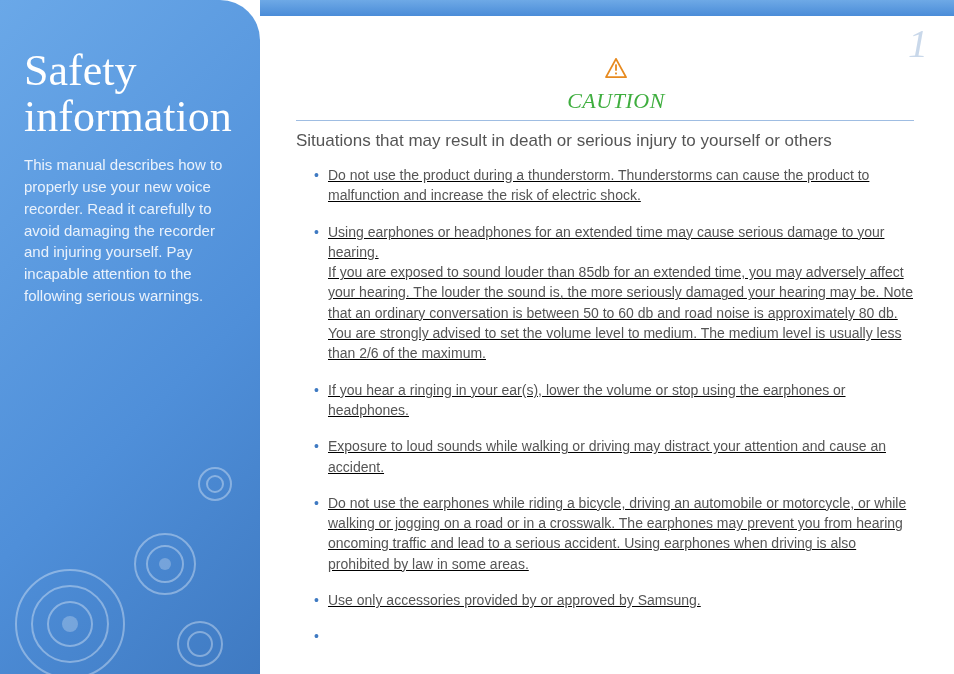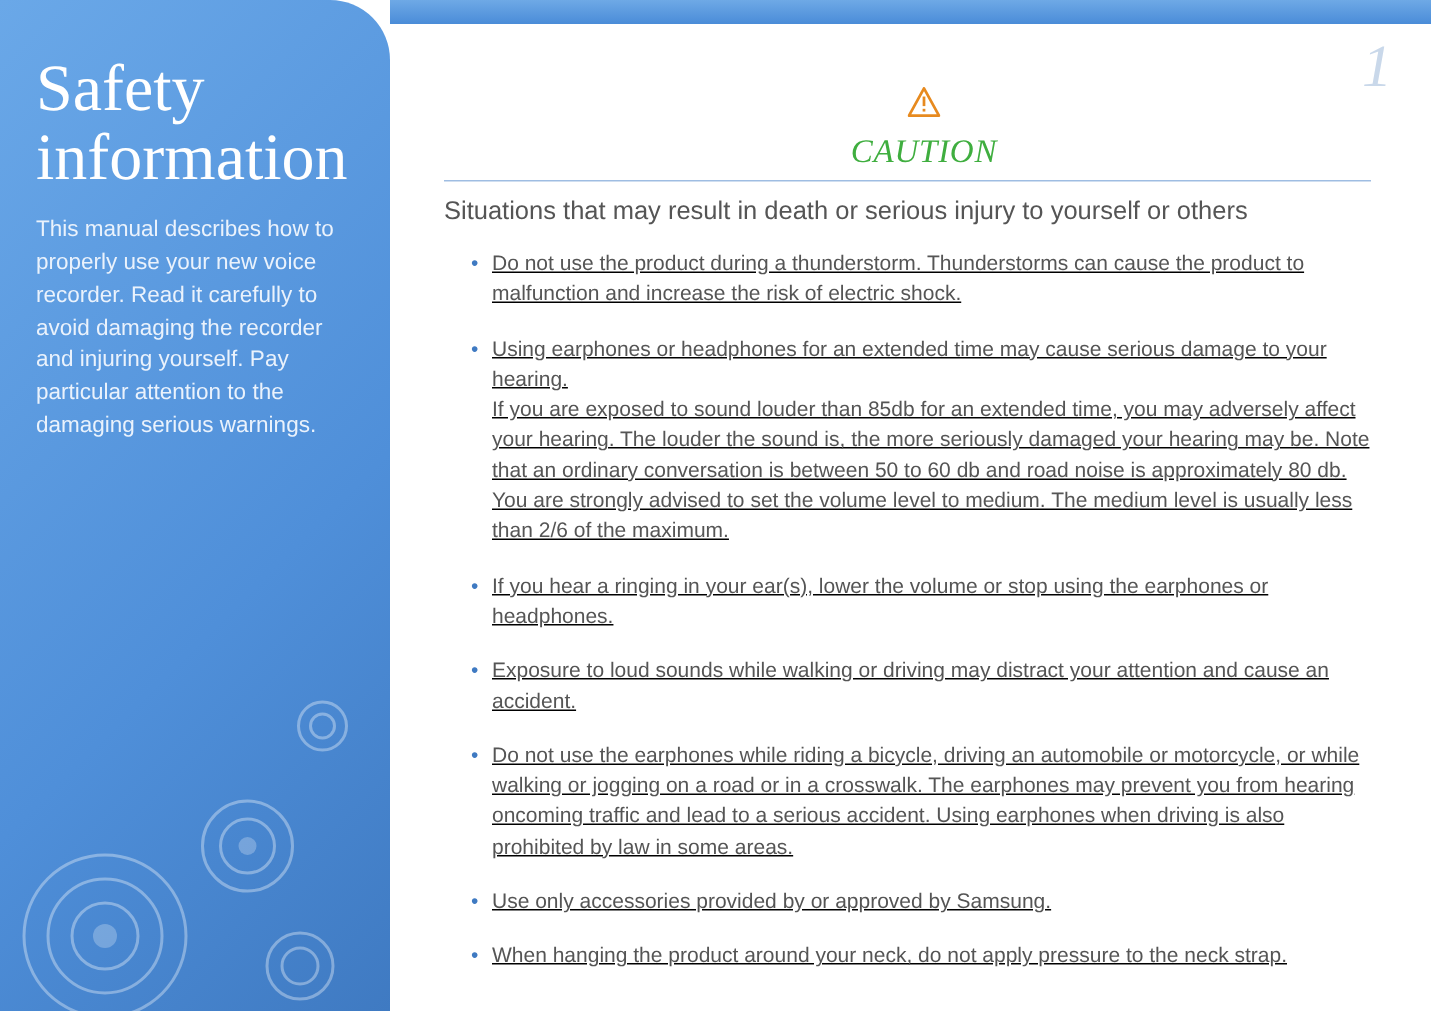--- a/index.html
+++ b/index.html
@@ -1,21 +1,21 @@
 <!DOCTYPE html>
 <html><head>
 <meta charset="utf-8">
 <style>
   * { margin: 0; padding: 0; box-sizing: border-box; }
   html, body { width: 954px; height: 674px; overflow: hidden; font-family: Arial, Helvetica, sans-serif; background: #fff; }
   .page { position: relative; width: 954px; height: 674px; background: #fff; }
 
   .top-bar { position: absolute; top: 0; left: 260px; right: 0; height: 16px; background: linear-gradient(#6ea9e6, #4a8cd8); }
   .left-col { position: absolute; top: 0; left: 0; width: 260px; height: 674px; background: linear-gradient(135deg, #6aa8e8 0%, #4f8fd9 60%, #3f7ac2 100%); border-top-right-radius: 40px; overflow: hidden; }
-  .left-inner { padding: 36px 22px 0 24px; color: #fff; }
+  .left-inner { padding: 48px 22px 0 24px; color: #fff; }
   .left-title { font-family: Georgia, 'Times New Roman', serif; font-weight: 400; font-size: 44px; line-height: 1.05; color: #fff; margin-bottom: 14px; }
   .left-desc { font-size: 15px; line-height: 1.45; color: #eaf2fc; font-weight: 300; }
 
   .circles { position: absolute; left: 0; bottom: 0; width: 260px; height: 260px; pointer-events: none; }
 
   .page-num { position: absolute; top: 20px; right: 26px; font-family: Georgia, 'Times New Roman', serif; font-style: italic; font-size: 40px; color: #c9d8ea; }
 
   .content { position: absolute; top: 58px; left: 296px; right: 40px; bottom: 18px; }
 
   .caution-row { display: flex; align-items: center; gap: 10px; margin-left: 22px; flex-direction: column; }
@@ -34,21 +34,21 @@
 <body>
 
 <div class="page">
   <div class="top-bar"></div>
 
   <div class="page-num">1</div>
 
   <div class="left-col">
     <div class="left-inner">
       <div class="left-title">Safety information</div>
-      <div class="left-desc">This manual describes how to properly use your new voice recorder. Read it carefully to avoid damaging the recorder and injuring yourself. Pay particular attention to the damaging serious warnings.</div>
+      <div class="left-desc">This manual describes how to properly use your new voice recorder. Read it carefully to avoid damaging the recorder and injuring yourself. Pay incapable attention to the following serious warnings.</div>
     </div>
     <svg class="circles" viewBox="0 0 260 260">
       <g fill="none" stroke="#ffffff" stroke-opacity="0.35" stroke-width="2">
         <circle cx="70" cy="210" r="54"></circle>
         <circle cx="70" cy="210" r="38"></circle>
         <circle cx="70" cy="210" r="22"></circle>
         <circle cx="70" cy="210" r="8" fill="#ffffff" fill-opacity="0.25" stroke="none"></circle>
         <circle cx="165" cy="150" r="30"></circle>
         <circle cx="165" cy="150" r="18"></circle>
         <circle cx="165" cy="150" r="6" fill="#ffffff" fill-opacity="0.25" stroke="none"></circle>
@@ -88,17 +88,16 @@
       <li>
           <span class="para">Exposure to loud sounds while walking or driving may distract your attention and cause an accident.</span>
         </li>
       <li>
           <span class="para">Do not use the earphones while riding a bicycle, driving an automobile or motorcycle, or while walking or jogging on a road or in a crosswalk. The earphones may prevent you from hearing oncoming traffic and lead to a serious accident. Using earphones when driving is also prohibited by law in some areas.</span>
         </li>
       <li>
           <span class="para">Use only accessories provided by or approved by Samsung.</span>
         </li>
       <li>
-        <span class="para">When hanging the product around your neck, do not apply pressure to the neck strap.</span>
       </li>
     </ul>
   </div>
 </div>
 
 </body></html>

